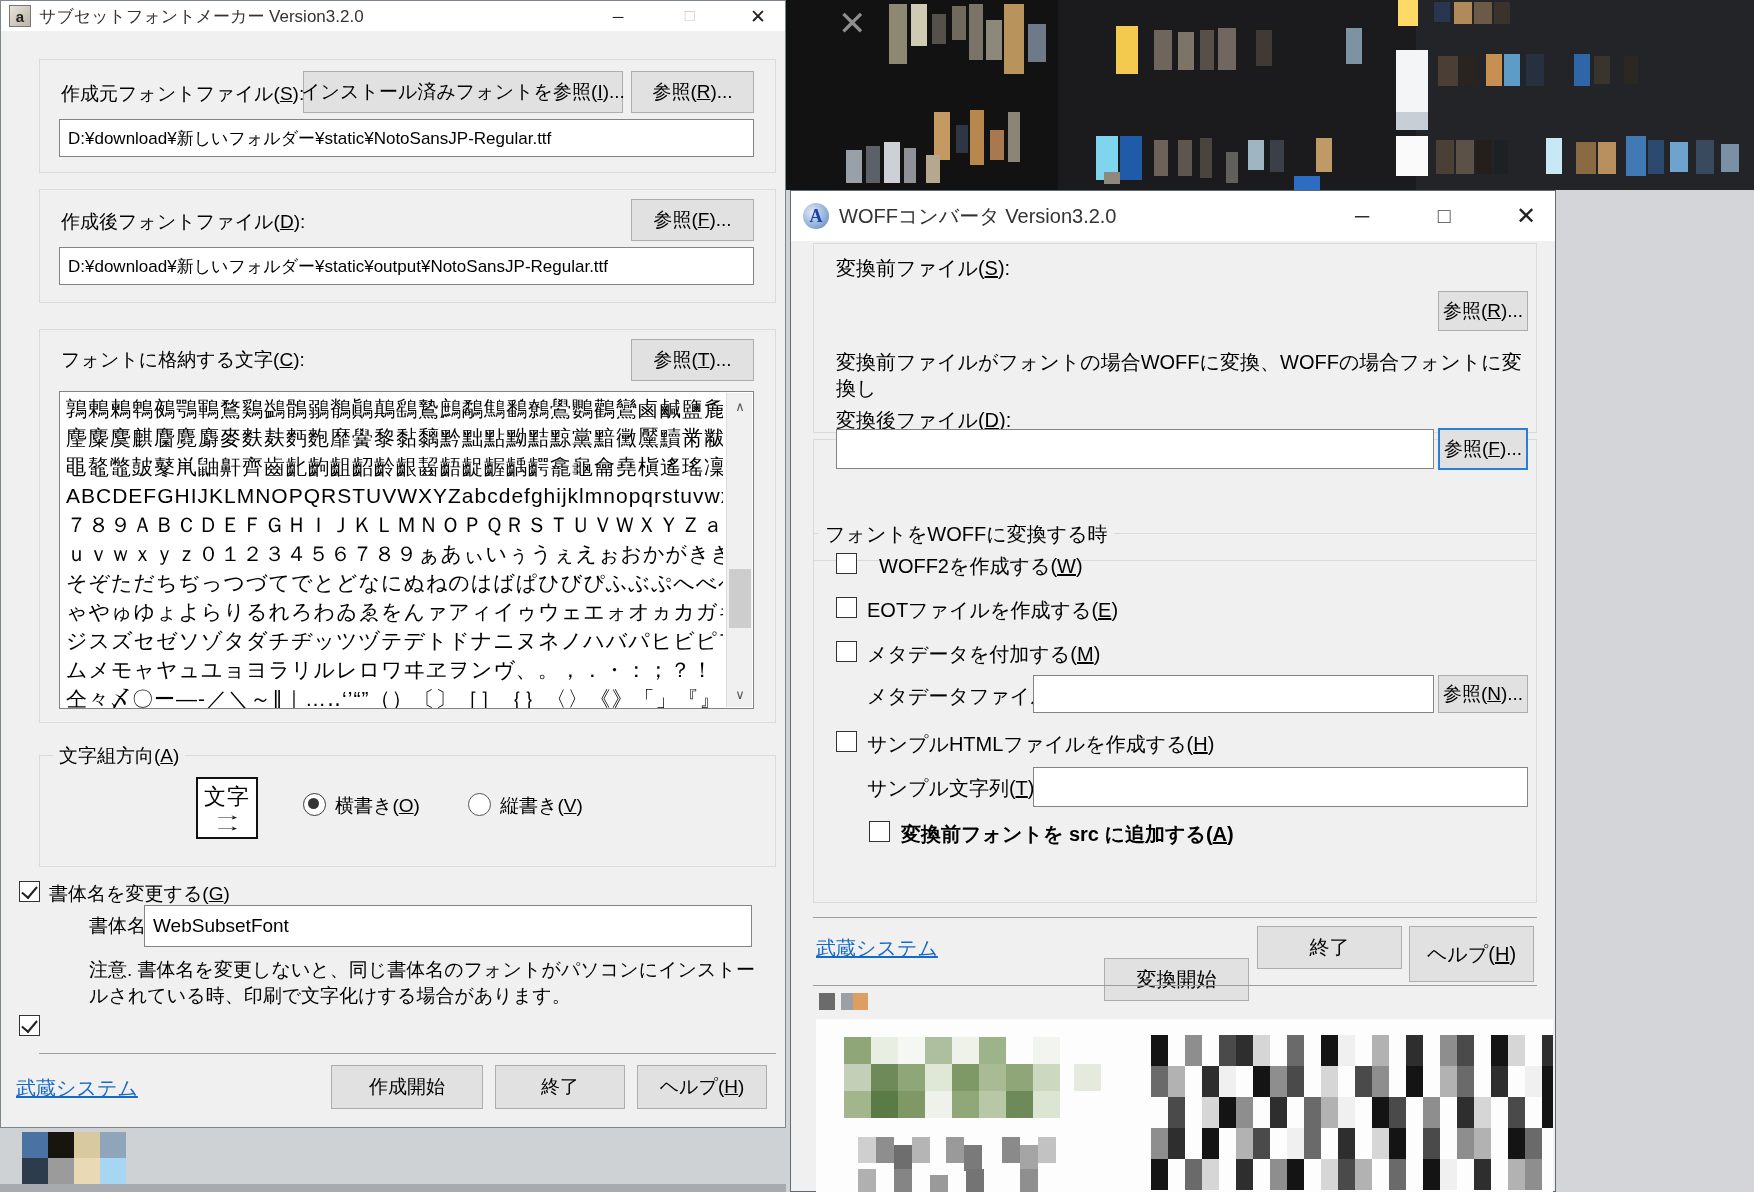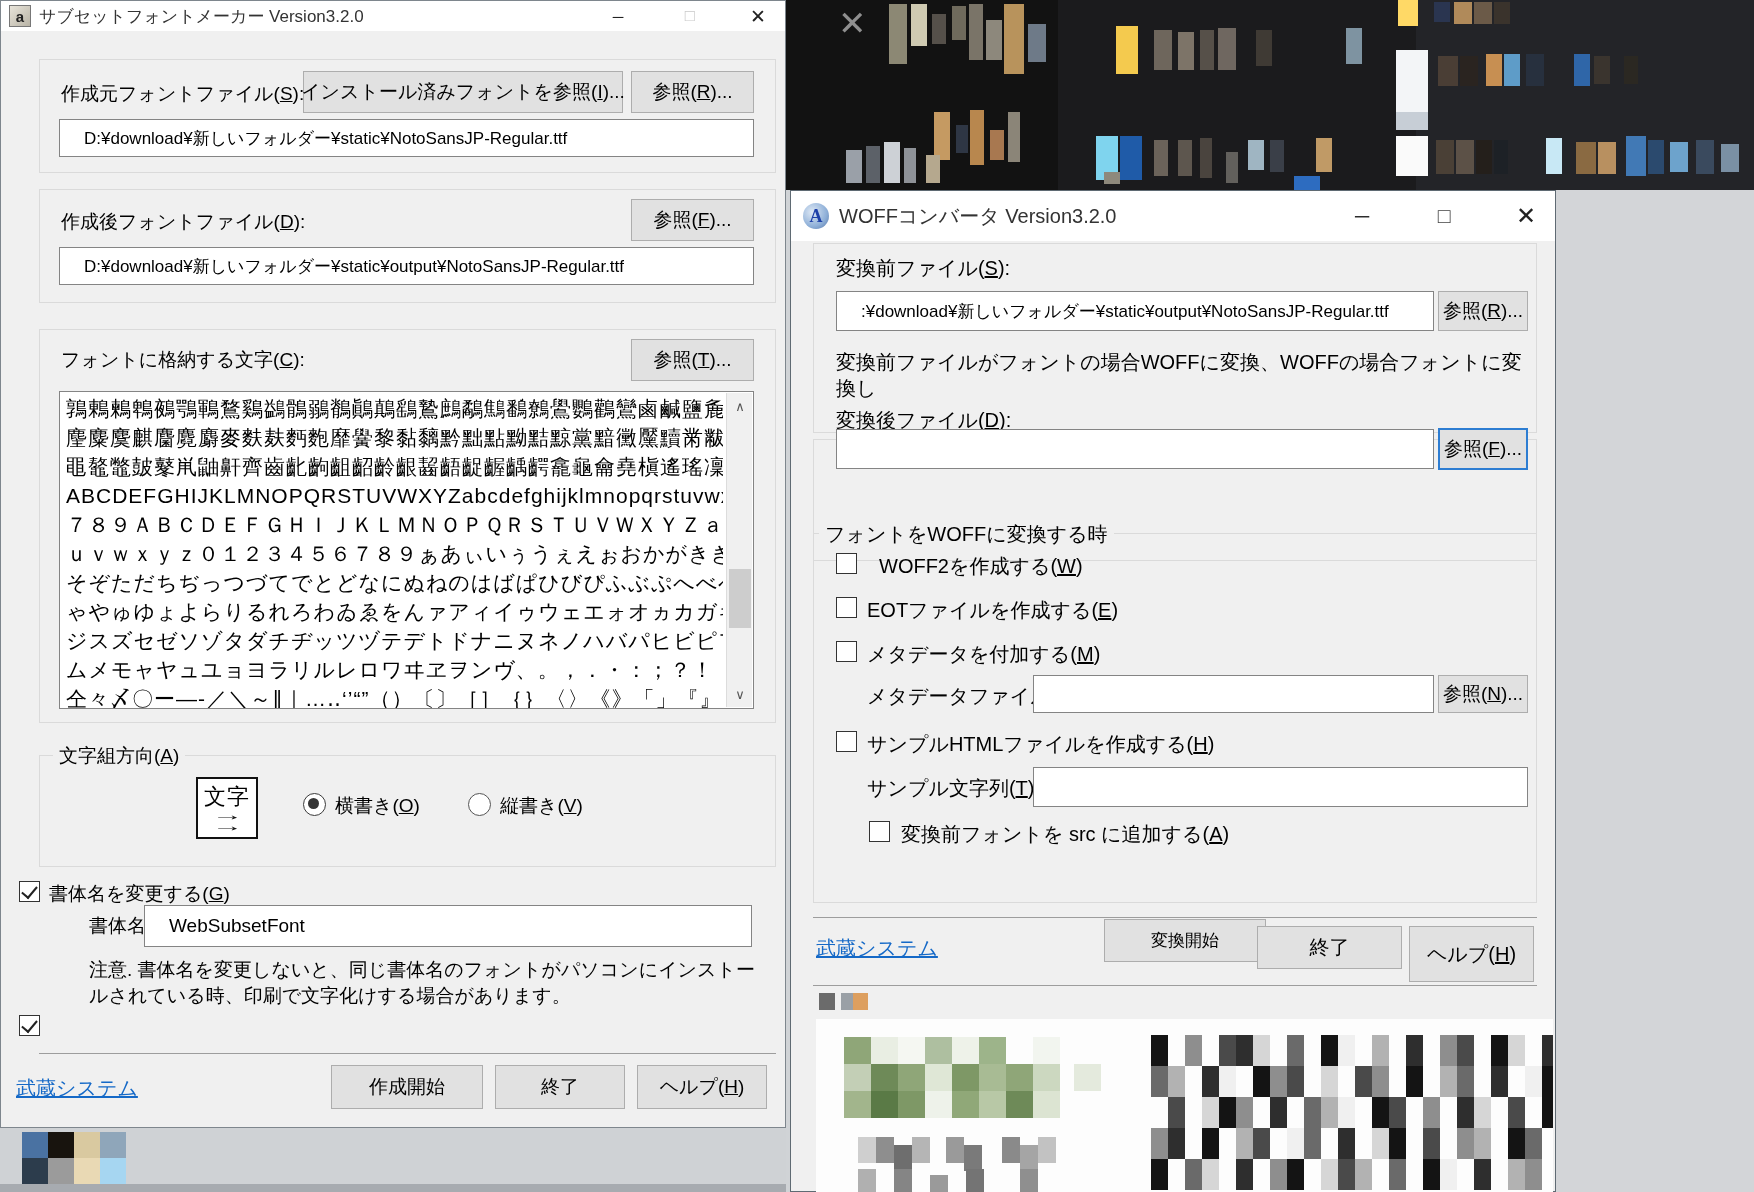--- a/index.html
+++ b/index.html
@@ -12,21 +12,21 @@
   .apptitle{font-size:17px;color:#333;white-space:nowrap;}
   .tbtn{position:absolute;top:0;width:46px;height:100%;display:flex;align-items:center;justify-content:center;font-size:15px;color:#222;}
   .tbtn.lite{color:#c9c9c9;}
   .gbox{position:absolute;border:1px solid #dadada;}
   .legend{position:absolute;background:#f0f0f0;padding:0 6px;font-size:19px;white-space:nowrap;}
   .lbl{position:absolute;font-size:19px;white-space:nowrap;color:#000;text-align:center;}
   .lbl.r{font-size:20px;}
   .note{position:absolute;font-size:19px;line-height:26px;color:#000;}
   .btn{position:absolute;background:#e1e1e1;border:1px solid #adadad;display:flex;align-items:center;justify-content:center;font-size:19px;white-space:nowrap;cursor:default;}
   .btn.focus{border:2px solid #2d7dd2;}
-  .field{position:absolute;background:#fff;border:1px solid #848484;font-size:17px;padding:0 24px;white-space:nowrap;overflow:hidden;font-family:"Liberation Sans","DejaVu Sans",sans-serif;color:#000;}
+  .field{position:absolute;background:#fff;border:1px solid #848484;font-size:17px;padding:0 8px;white-space:nowrap;overflow:hidden;font-family:"Liberation Sans","DejaVu Sans",sans-serif;color:#000;}
   input.field{outline:none;}
   .chars{position:absolute;background:#fff;border:1px solid #848484;overflow:hidden;padding:2px 2px 0 6px;}
   .chars .ln{font-size:21px;line-height:29px;letter-spacing:1px;white-space:nowrap;overflow:hidden;}
   .sbar{position:absolute;top:1px;bottom:1px;right:1px;width:26px;background:#f0f0f0;border-left:1px solid #dcdcdc;}
   .sbtn{position:absolute;left:0;width:26px;height:26px;display:flex;align-items:center;justify-content:center;color:#555;font-size:13px;}
   .sthumb{position:absolute;left:2px;width:22px;background:#cdcdcd;}
   .cb{position:absolute;width:21px;height:21px;background:#fff;border:1.6px solid #333;}
   .cb.on::after{content:"";position:absolute;left:5px;top:1px;width:7px;height:13px;border:solid #222;border-width:0 2.6px 2.6px 0;transform:rotate(40deg);}
   .radio{position:absolute;width:23px;height:23px;border-radius:50%;background:#fff;border:1.8px solid #555;}
   .radio.sel{border-color:#3a3a3a;}
@@ -210,21 +210,20 @@
     <div class="titlebar" style="height:50px;">
       <div class="appicon2">A</div>
       <div class="apptitle" style="font-size:20px;">WOFFコンバータ Version3.2.0</div>
       <div class="tbtn" style="right:170px;font-size:20px;">─</div>
       <div class="tbtn" style="right:88px;font-size:21px;color:#444;">□</div>
       <div class="tbtn" style="right:6px;font-size:24px;">✕</div>
     </div>
 
     <div class="gbox" style="left:22px;top:52px;width:724px;height:190px;"></div>
     <div class="lbl r ak" style="left:45px;top:64px;">変換前ファイル(<u>S</u>):</div>
-    <input class="field" style="left: 45px; top: 100px; width: 598px; height: 40px;" value=":¥download¥新しいフォルダー¥static¥output¥NotoSansJP-Regular.ttf">
     <div class="btn ak" style="left:647px;top:100px;width:90px;height:40px;">参照(<u>R</u>)...</div>
     <div class="note" style="left:45px;top:158px;width:690px;font-size:20px;">変換前ファイルがフォントの場合WOFFに変換、WOFFの場合フォントに変換し</div>
 
     <div class="gbox" style="left:22px;top:248px;width:724px;height:122px;"></div>
     <div class="lbl r ak" style="left:45px;top:216px;">変換後ファイル(<u>D</u>):</div>
     <input class="field" style="left: 45px; top: 238px; width: 598px; height: 40px;" value="">
     <div class="btn ak focus" style="left:647px;top:237px;width:90px;height:42px;">参照(<u>F</u>)...</div>
 
     <div class="gbox" style="left:22px;top:342px;width:724px;height:370px;"></div>
     <div class="legend" style="left:28px;top:330px;font-size:20px;">フォントをWOFFに変換する時</div>
@@ -242,26 +241,26 @@
     <input class="field" style="left: 242px; top: 484px; width: 401px; height: 38px;" value="">
     <div class="btn ak" style="left:647px;top:484px;width:90px;height:38px;">参照(<u>N</u>)...</div>
 
     <div class="cb" style="left:45px;top:540px;"></div>
     <div class="lbl r ak" style="left:76px;top:540px;">サンプルHTMLファイルを作成する(<u>H</u>)</div>
 
     <div class="lbl r ak" style="left:76px;top:584px;">サンプル文字列(<u>T</u>)</div>
     <input class="field" style="left: 242px; top: 576px; width: 495px; height: 40px;" value="">
 
     <div class="cb" style="left:78px;top:630px;"></div>
-    <div class="lbl r ak" style="left:110px;top:630px;">変換前フォントを src に追加する(<u>A</u>)</div>
+    <div class="lbl r ak" style="left:110px;top:630px;font-weight:bold;">変換前フォントを src に追加する(<u>A</u>)</div>
 
     <div class="hr" style="left:22px;top:726px;width:724px;"></div>
 
     <a class="link" style="left:25px;top:744px;">武蔵システム</a>
-    <div class="btn" style="left:313px;top:728px;width:162px;height:43px;font-size:17px;">変換開始</div>
+    <div class="btn" style="left:313px;top:767px;width:145px;height:43px;font-size:20px;">変換開始</div>
     <div class="btn" style="left:466px;top:735px;width:145px;height:43px;font-size:20px;">終了</div>
     <div class="btn ak" style="left:618px;top:735px;width:125px;height:56px;font-size:20px;">ヘルプ(<u>H</u>)</div>
 
     <div class="hr" style="left:22px;top:794px;width:724px;"></div>
 
     <div class="mosaic" style="left:28px;top:802px;width:60px;height:18px;">
         <div style="position: absolute; left: 0px; top: 0px; width: 16px; height: 17px; background: rgb(107, 107, 107);"></div>
         <div style="position: absolute; left: 22px; top: 0px; width: 12px; height: 17px; background: rgb(154, 160, 166);"></div>
         <div style="position: absolute; left: 34px; top: 0px; width: 15px; height: 17px; background: rgb(221, 159, 95);"></div>
       </div>

